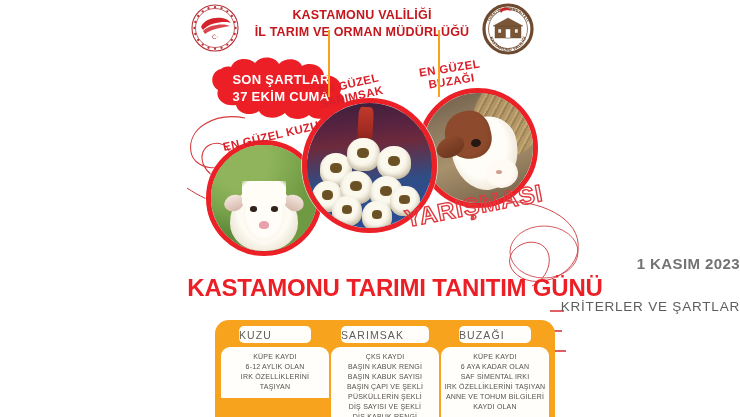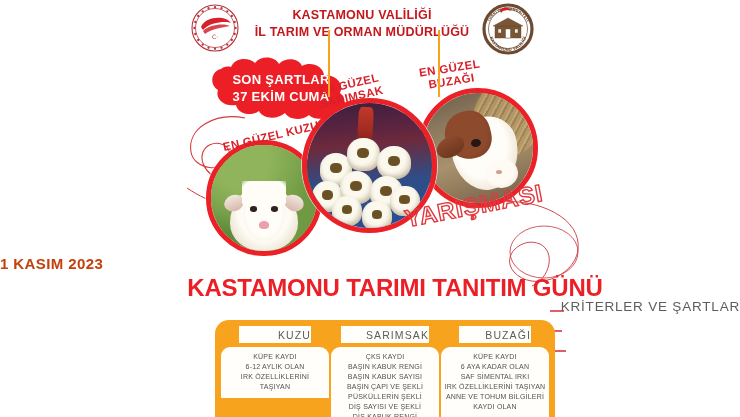--- a/index.html
+++ b/index.html
@@ -110,34 +110,34 @@
      color:transparent;-webkit-text-stroke:1.4px #e03a3f;
      transform:rotate(-11deg);white-space:nowrap;}
 
   
   .swirl{position:absolute;z-index:2;pointer-events:none;}
   .swirl-left{left:185px;top:112px;}
   .swirl-right{left:492px;top:196px;}
   .dashes{position:absolute;left:548px;top:305px;z-index:2;}
 
   
-  .date-line{position:absolute;left:0;top:255px;width:740px;text-align:left;
-     color:#c2410c;font-weight:bold;font-size:15px;letter-spacing:.4px;z-index:9;}
+  .date-line{position:absolute;left:0;top:255px;width:740px;text-align:right;
+     color:#737373;font-weight:bold;font-size:15px;letter-spacing:.4px;z-index:9;}
   .main-title{position:absolute;left:0;top:274px;width:740px;text-align:center;
      color:#ec1f26;font-weight:bold;font-size:24px;letter-spacing:-.2px;z-index:9;padding-left:25px;}
   .subtitle{position:absolute;left:0;top:299px;width:740px;text-align:right;
      color:#5d5d5d;font-weight:normal;font-size:13.5px;letter-spacing:.8px;z-index:9;}
 
   
   .criteria{position:absolute;left:215px;top:320px;width:340px;height:97px;
      background:#f7a31d;border-radius:14px 14px 0 0;z-index:9;}
   .col{position:absolute;top:6px;width:108px;}
   .col-1{left:6px;} .col-2{left:116px;} .col-3{left:226px;}
-  .col-head{margin:0 auto;background:#fffefb;border-radius:0;
-     text-align:right;color:#5c5c5c;font-size:10.5px;letter-spacing:1.1px;
+  .col-head{margin:0 auto;background:#fffefb;border-radius:5px;
+     text-align:left;color:#5c5c5c;font-size:10.5px;letter-spacing:1.1px;
      padding:2.5px 0;width:72px;}
   .col-2 .col-head{width:88px;}
   .col-body{margin-top:4px;background:#fffefb;border-radius:9px 9px 0 0;
      padding:5px 3px 6px;text-align:center;color:#55514c;
      font-size:7px;line-height:1.42;letter-spacing:.2px;}
   .col-body div{white-space:nowrap;}
   .divider{position:absolute;top:30px;width:2px;height:67px;background:#f7a31d;z-index:10;}
   .div-1{left:328px;} .div-2{left:438px;}
 </style>
 </head>

